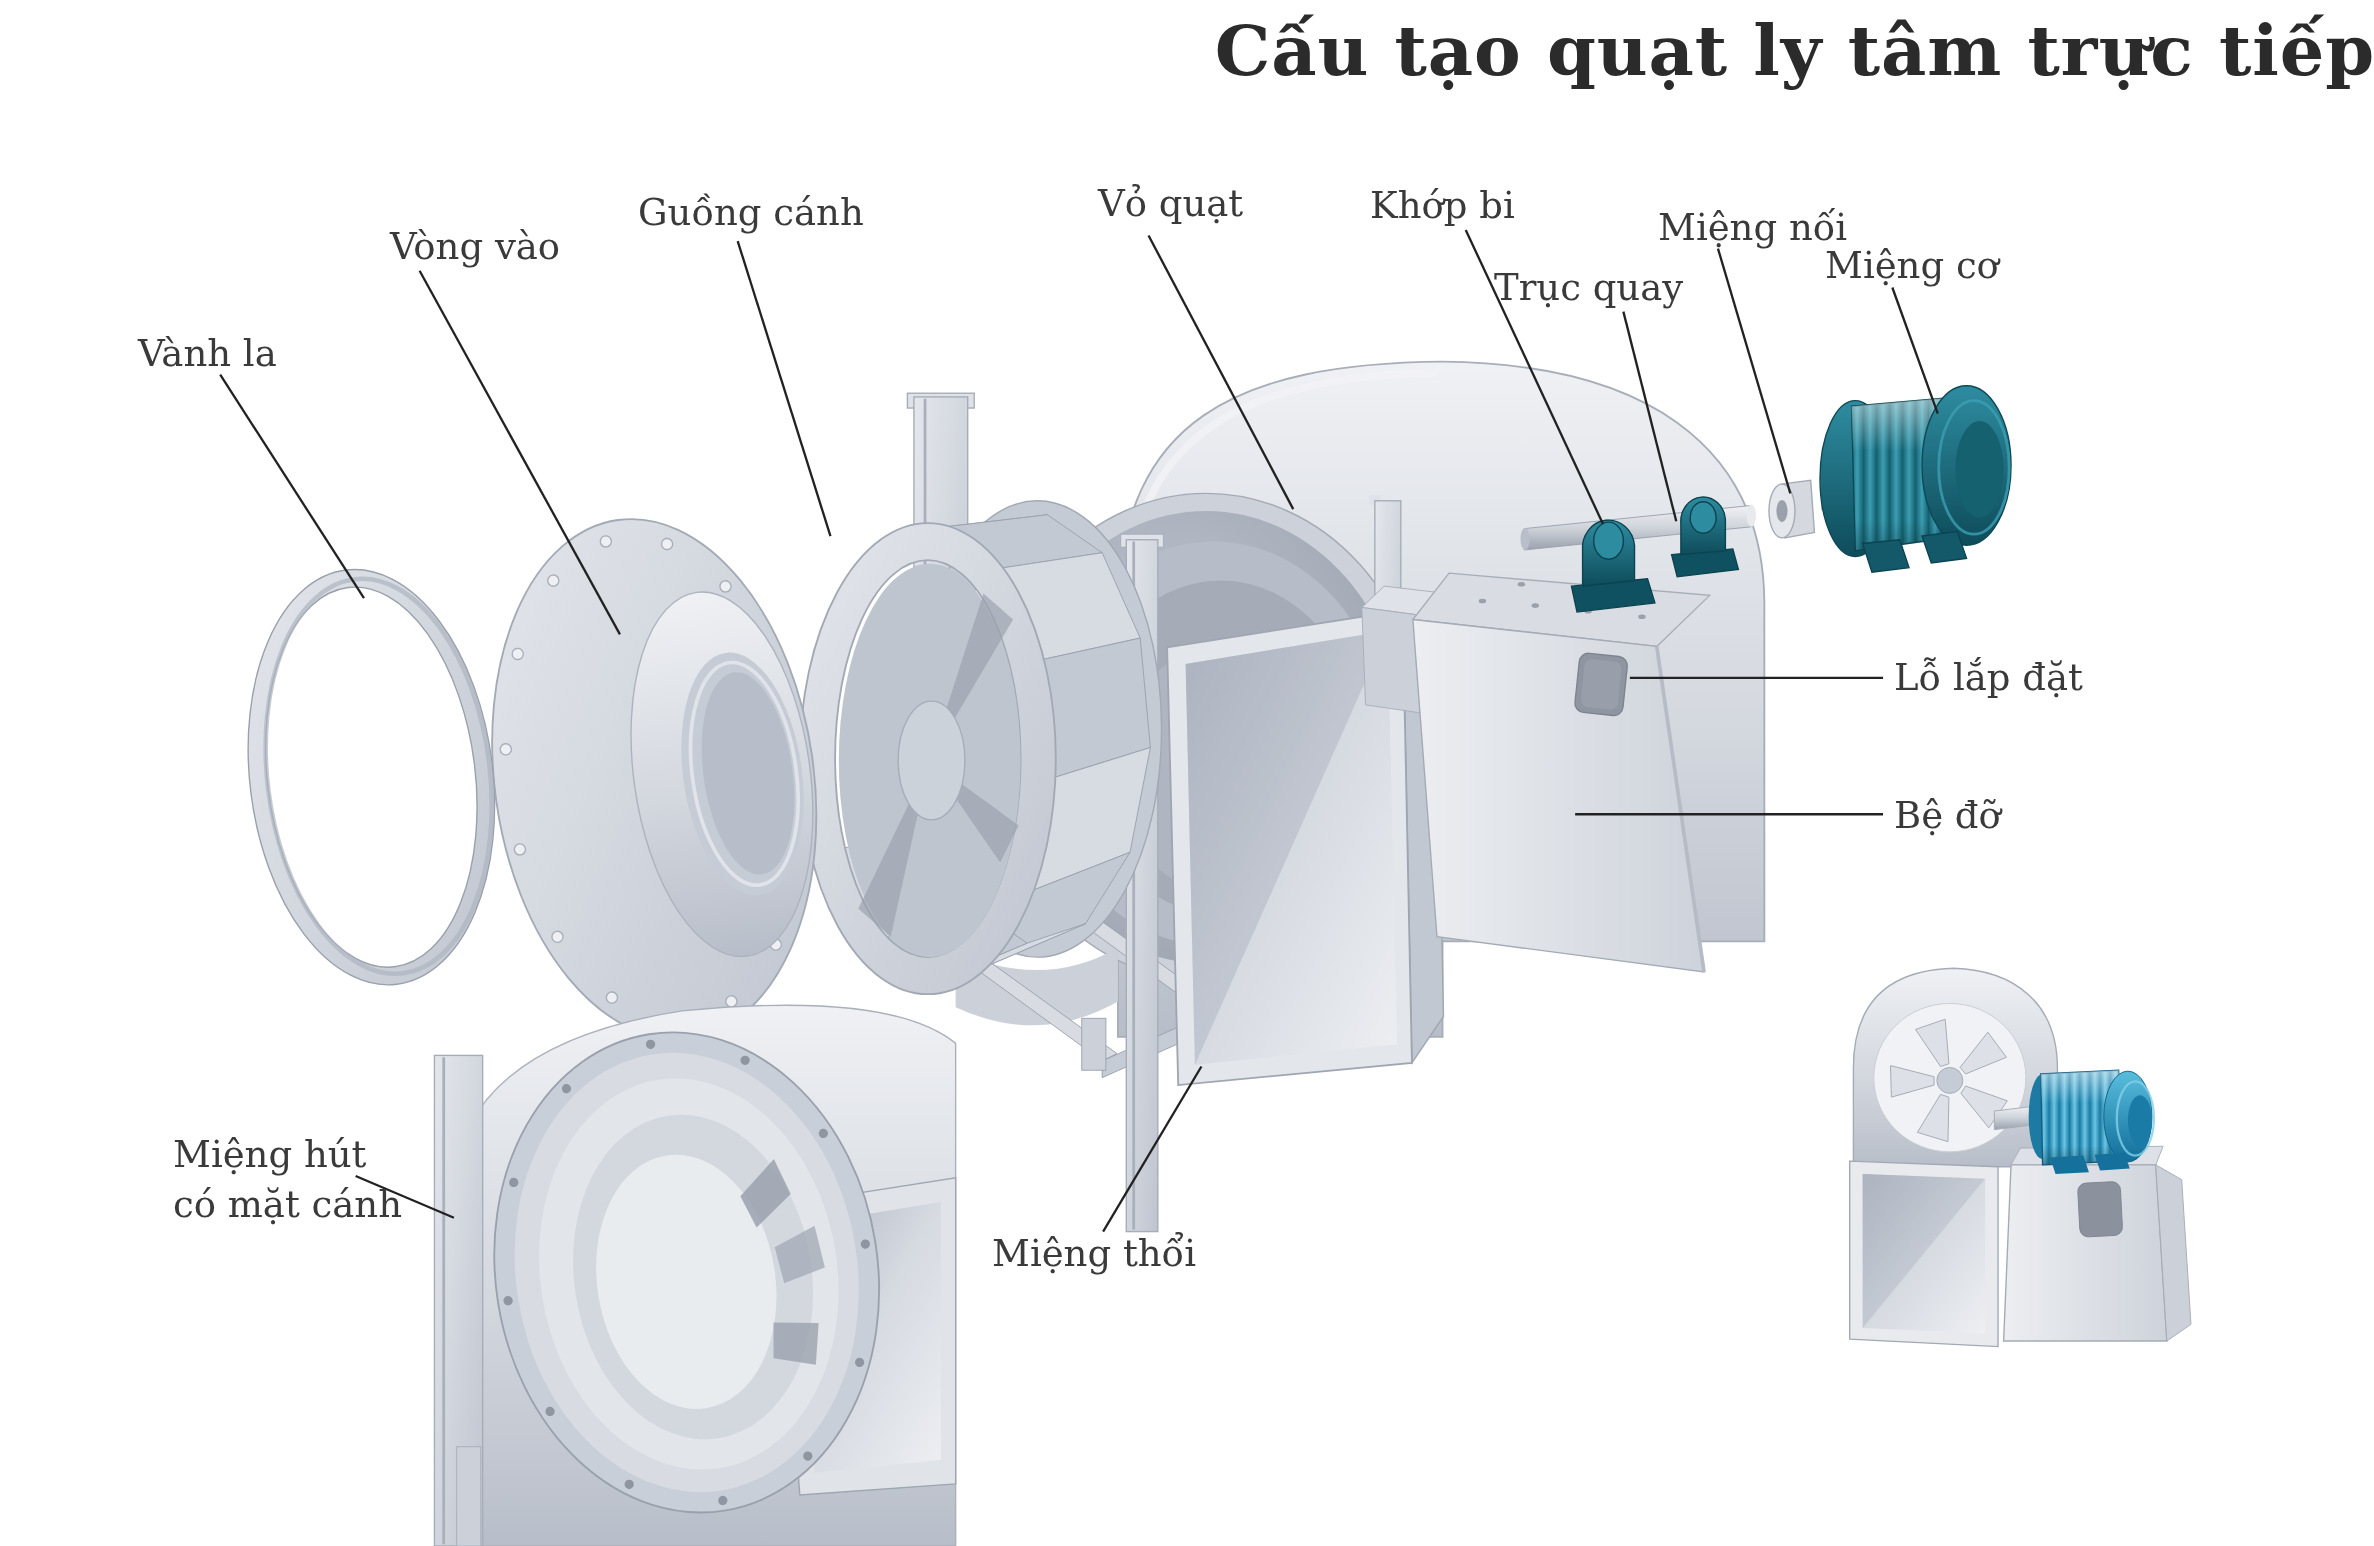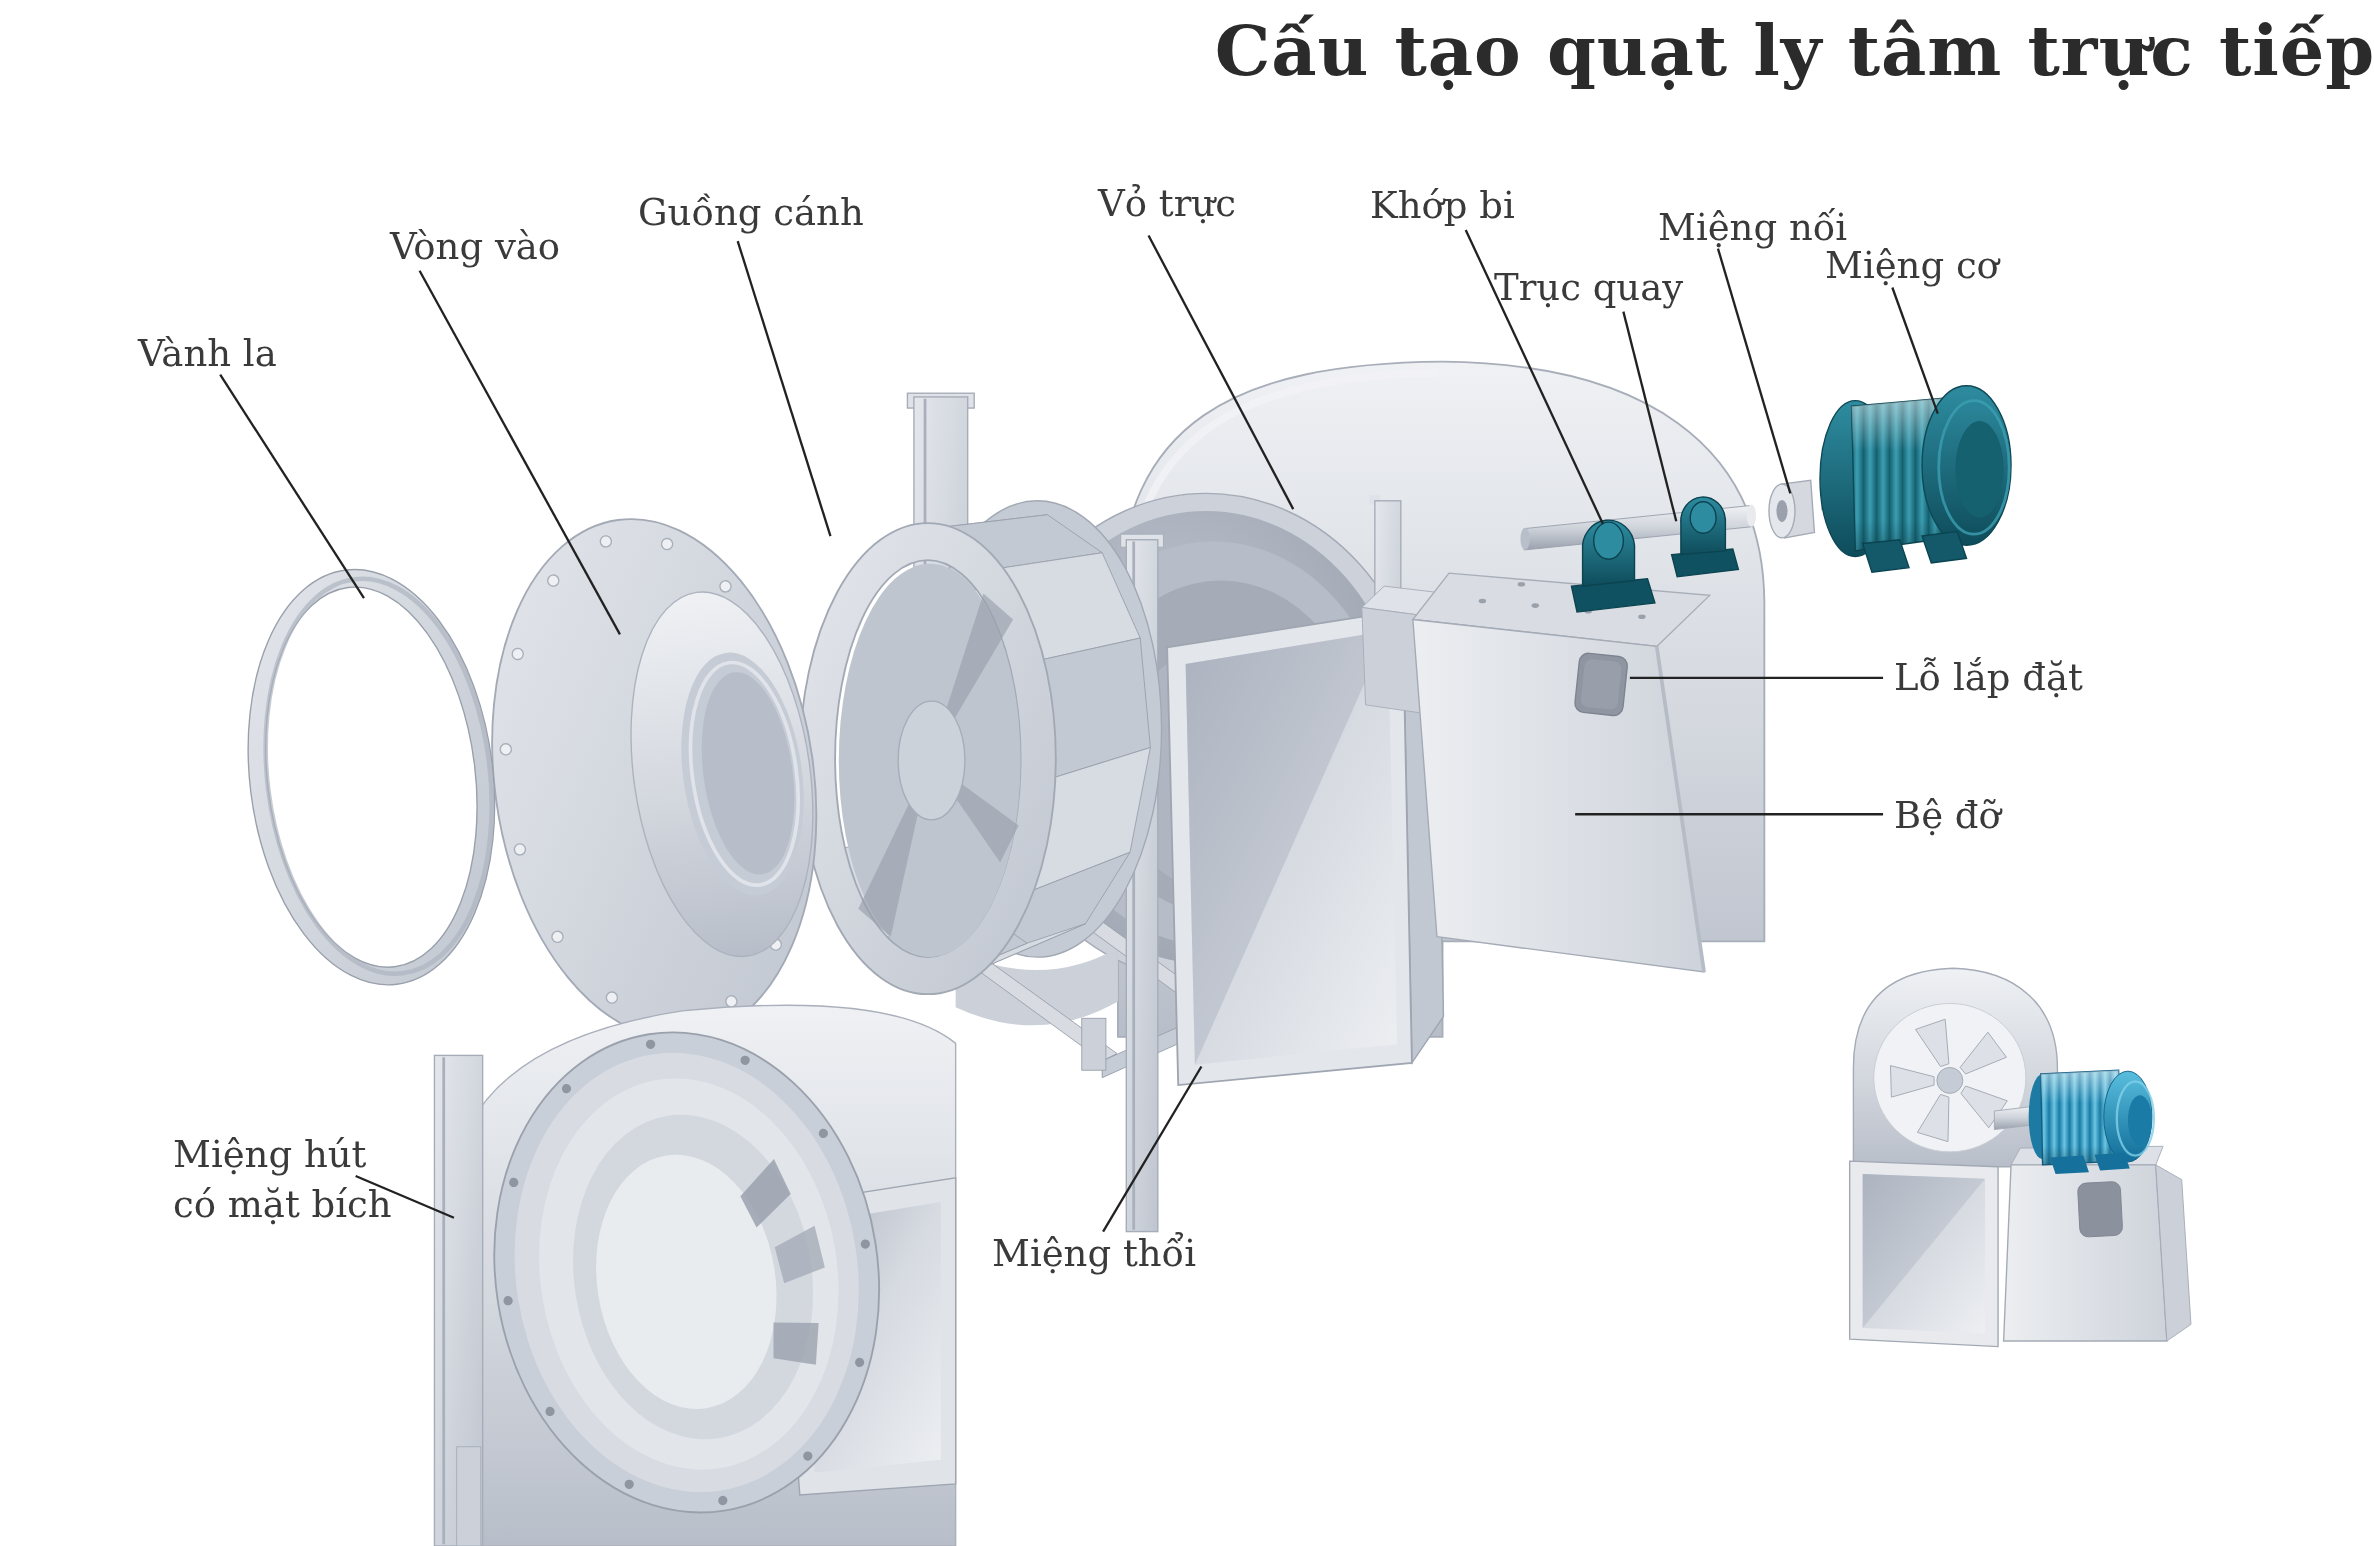--- a/index.html
+++ b/index.html
@@ -314,27 +314,27 @@
       <line x1="383" y1="1268" x2="489" y2="1313"></line>
       <line x1="1189" y1="1328" x2="1295" y2="1150"></line>
     </g>
   </svg>
 
   <div class="title">Cấu tạo quạt ly tâm trực tiếp</div>
 
   <div class="lbl" style="left:138px;top:329px">Vành la</div>
   <div class="lbl" style="left:390px;top:222px">Vòng vào</div>
   <div class="lbl" style="left:638px;top:188px">Guồng cánh</div>
-  <div class="lbl" style="left:1098px;top:179px">Vỏ trực</div>
+  <div class="lbl" style="left:1098px;top:179px">Vỏ quạt</div>
   <div class="lbl" style="left:1370px;top:181px">Khớp bi</div>
   <div class="lbl" style="left:1494px;top:263px">Trục quay</div>
   <div class="lbl" style="left:1658px;top:203px">Miệng nối</div>
   <div class="lbl" style="left:1825px;top:241px">Miệng cơ</div>
   <div class="lbl" style="left:1894px;top:653px">Lỗ lắp đặt</div>
   <div class="lbl" style="left:1894px;top:791px">Bệ đỡ</div>
   <div class="lbl" style="left:173px;top:1130px">
     <div>Miệng hút</div>
-    <div>có mặt bích</div>
+    <div>có mặt cánh</div>
   </div>
   <div class="lbl" style="left:992px;top:1229px">Miệng thổi</div>
 
 </div>
 
 
 </body></html>

